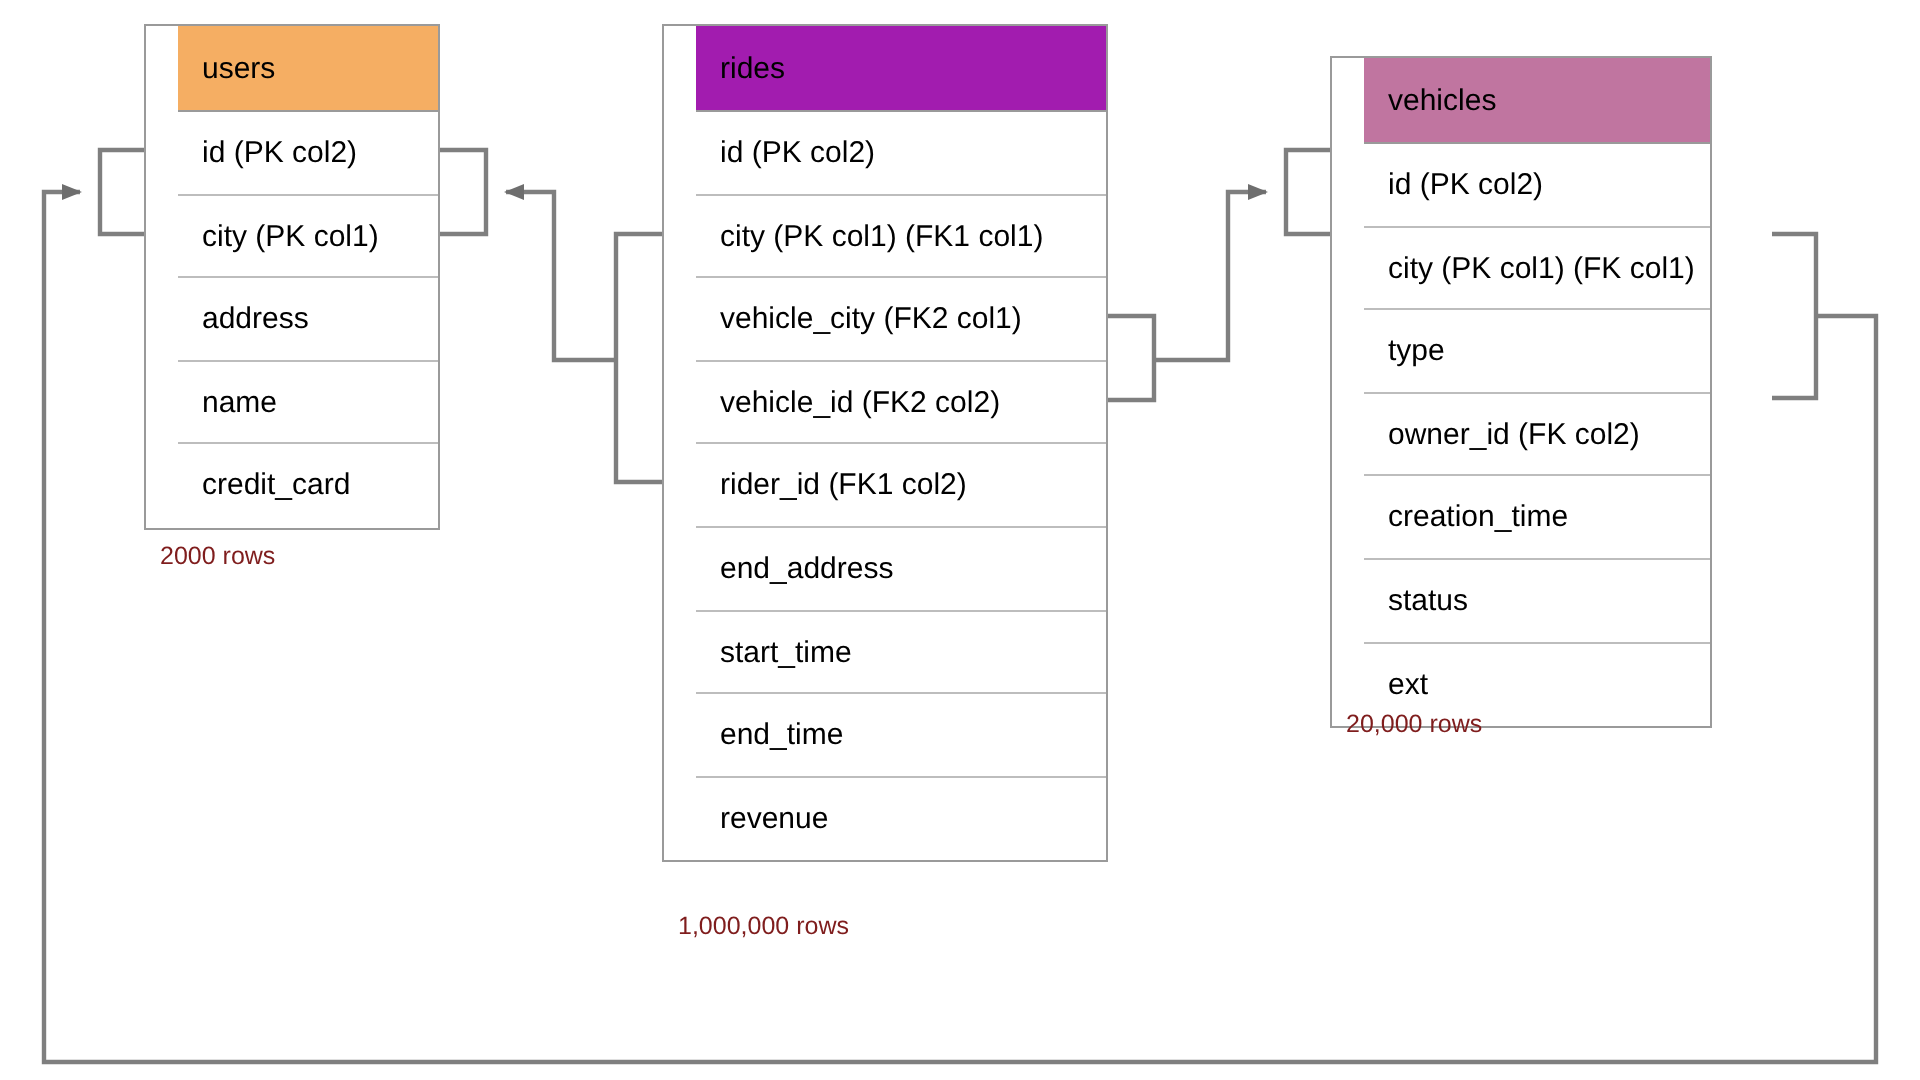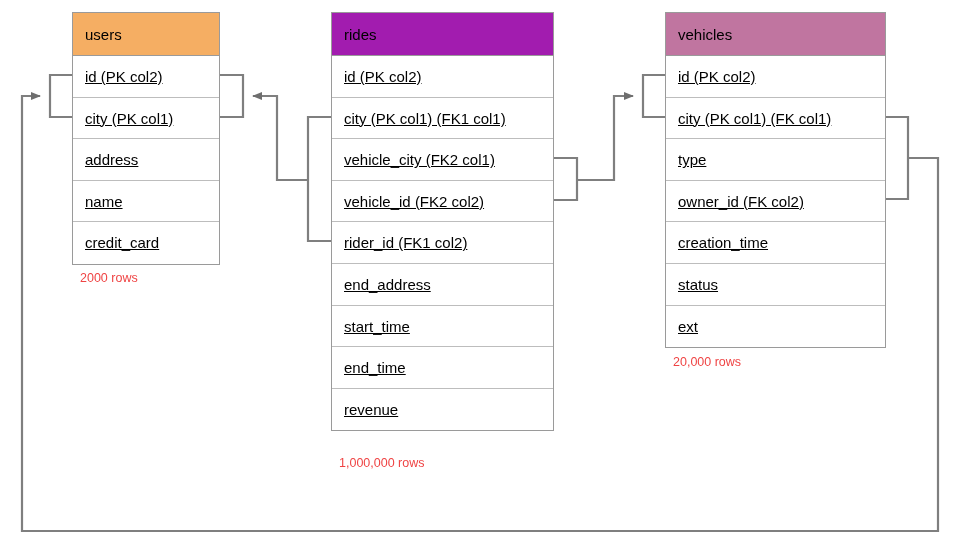--- a/index.html
+++ b/index.html
@@ -24,20 +24,21 @@
     left: 0;
     top: 0;
     width: 960px;
     height: 540px;
   }
   .entity {
     position: absolute;
     box-sizing: border-box;
     border: 1px solid #9a9a9a;
     background: #ffffff;
+    padding-left: 16px;
   }
   .entity-header {
     box-sizing: border-box;
     height: 43px;
     line-height: 43px;
     padding: 0 0 0 12px;
     font-size: 15px;
     border-bottom: 1px solid #9a9a9a;
     white-space: nowrap;
     overflow: hidden;
@@ -45,29 +46,28 @@
   .field-row {
     box-sizing: border-box;
     height: 41.6px;
     line-height: 41.6px;
     padding: 0 0 0 12px;
     font-size: 15px;
     border-bottom: 1px solid #bdbdbd;
     background: #ffffff;
     white-space: nowrap;
     overflow: hidden;
-    text-decoration: underline;
   }
   .field-row.last {
     border-bottom: none;
   }
   .row-count {
     position: absolute;
     font-size: 12.5px;
-    color: #ef4444;
+    color: #7f1d1d;
     white-space: nowrap;
   }
 </style>
 </head>
 <body>
 
 <div id="canvas">
 
   <svg id="wires" viewBox="0 0 960 540" xmlns="http://www.w3.org/2000/svg">
     <defs>
@@ -136,21 +136,21 @@
     <div class="field-row">vehicle_city (FK2 col1)</div>
     <div class="field-row">vehicle_id (FK2 col2)</div>
     <div class="field-row">rider_id (FK1 col2)</div>
     <div class="field-row">end_address</div>
     <div class="field-row">start_time</div>
     <div class="field-row">end_time</div>
     <div class="field-row last">revenue</div>
   </div>
   <div class="row-count" style="left:339px; top:456px;">1,000,000 rows</div>
 
-  <div class="entity" style="left:665px; top:12px; width:221px;">
+  <div class="entity" style="left:665px; top:28px; width:191px;">
     <div class="entity-header" style="background:#c075a0;">vehicles</div>
     <div class="field-row">id (PK col2)</div>
     <div class="field-row">city (PK col1) (FK col1)</div>
     <div class="field-row">type</div>
     <div class="field-row">owner_id (FK col2)</div>
     <div class="field-row">creation_time</div>
     <div class="field-row">status</div>
     <div class="field-row last">ext</div>
   </div>
   <div class="row-count" style="left:673px; top:355px;">20,000 rows</div>

